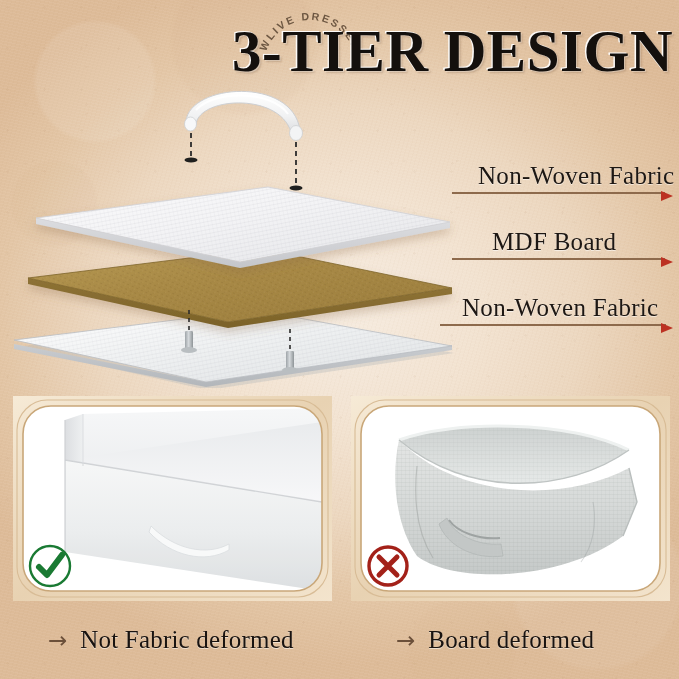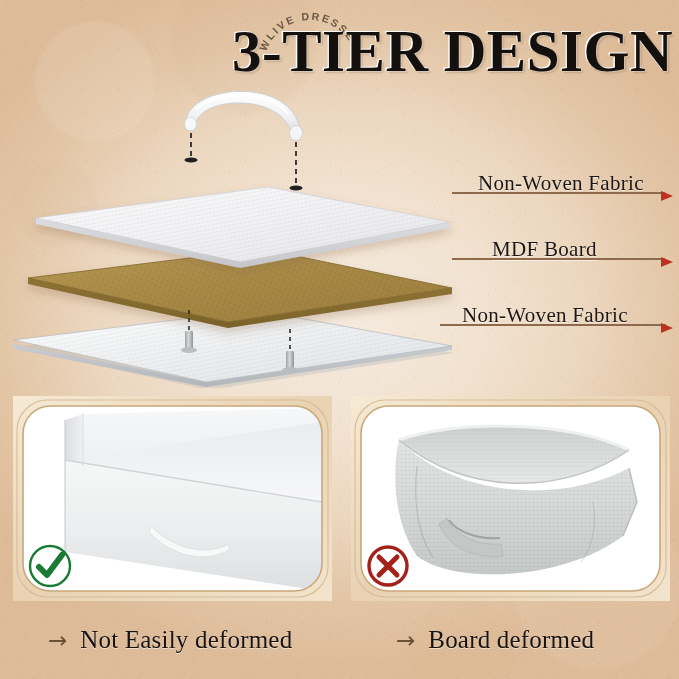--- a/index.html
+++ b/index.html
@@ -60,39 +60,39 @@
     white-space:nowrap;
   }
 
   
   #exploded{position:absolute;left:0;top:78px;width:470px;height:310px;}
   #exploded svg{display:block;}
 
   
   .callout{position:absolute;height:44px;}
   .callout .c-text{
-    position:absolute;left:0;bottom:0;white-space:nowrap;
+    position:absolute;left:0;bottom:6px;white-space:nowrap;
     font-family:"Liberation Serif",serif;
-    font-size:21px;color:#1d1713;letter-spacing:.3px;
+    font-size:25px;color:#1d1713;letter-spacing:.3px;
     text-shadow:0 1px 0 rgba(255,255,255,.55);
   }
   .callout .c-line{position:absolute;left:0;bottom:2px;height:1.6px;background:#8d6a4c;}
   .callout .c-head{
     position:absolute;bottom:-4.5px;width:0;height:0;
     border-top:5.5px solid transparent;border-bottom:5.5px solid transparent;
     border-left:12px solid #bc3122;
   }
   #callout-1{left:452px;top:152px;width:227px;}
   #callout-1 .c-line{width:213px;}
   #callout-1 .c-head{left:209px;}
   #callout-1 .c-text{left:26px;}
   #callout-2{left:452px;top:218px;width:227px;}
   #callout-2 .c-line{width:213px;}
   #callout-2 .c-head{left:209px;}
-  #callout-2 .c-text{left:40px;text-decoration:underline;}
+  #callout-2 .c-text{left:40px;}
   #callout-3{left:440px;top:284px;width:239px;}
   #callout-3 .c-line{width:226px;}
   #callout-3 .c-head{left:221px;}
   #callout-3 .c-text{left:22px;}
 
   
   .panel{position:absolute;top:396px;width:319px;height:205px;}
   #panel-left{left:13px;}
   #panel-right{left:351px;}
   .panel .frame-svg{position:absolute;inset:0;}
@@ -404,21 +404,21 @@
     </svg>
 
     <svg class="badge" viewBox="0 0 50 50">
       <circle cx="25" cy="25" r="19" fill="#ffffff" stroke="#a32119" stroke-width="3.4"></circle>
       <path d="M16,16 L34,34 M34,16 L16,34" fill="none" stroke="#a32119" stroke-width="5" stroke-linecap="round"></path>
     </svg>
   </div>
 
   <div class="caption" id="caption-left">
     <span class="cap-arrow">→</span>
-    <span class="cap-text">Not Easily deformed</span>
+    <span class="cap-text">Not Fabric deformed</span>
   </div>
 
   <div class="caption" id="caption-right">
     <span class="cap-arrow">→</span>
     <span class="cap-text">Board deformed</span>
   </div>
 
 </div>
 
 </body></html>

